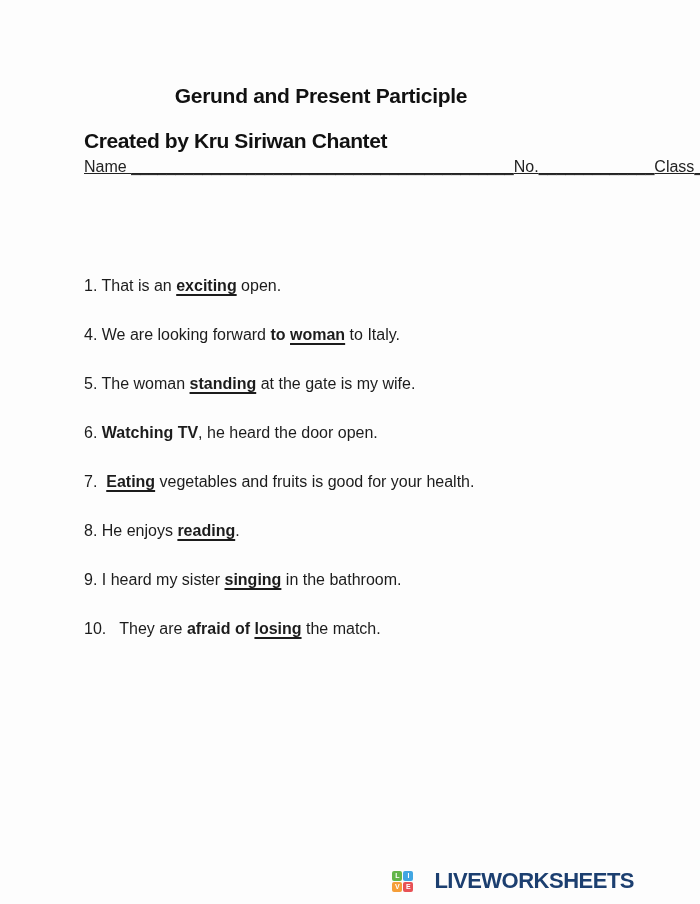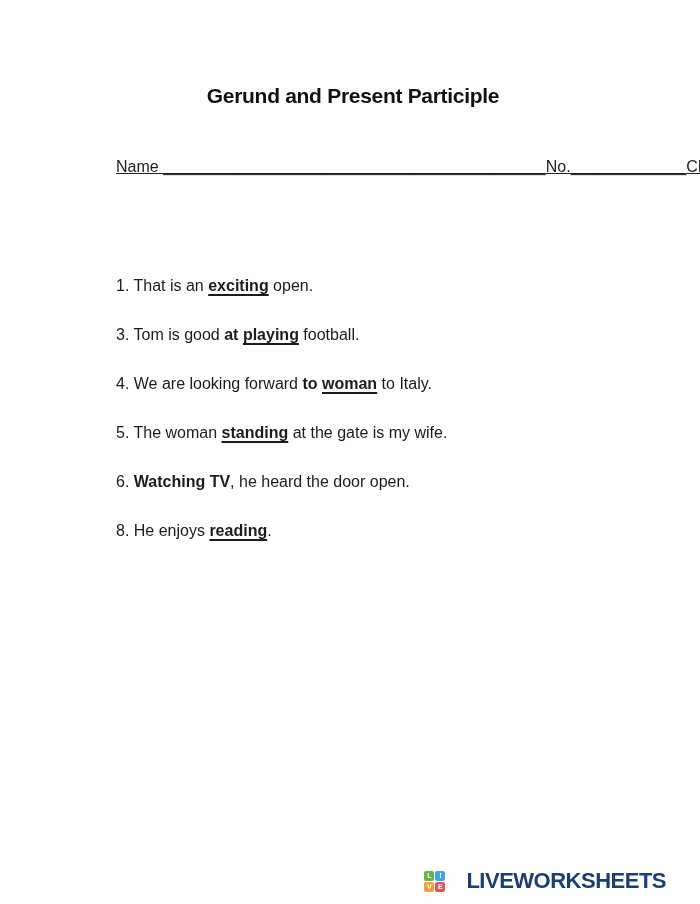--- a/index.html
+++ b/index.html
@@ -3,21 +3,21 @@
 <meta charset="utf-8">
 <style>
   html, body { margin: 0; padding: 0; }
   body {
     width: 700px; height: 904px;
     background: #fdfdfd;
     font-family: "Liberation Sans", sans-serif;
     color: #1c1c1c;
     overflow: hidden;
   }
-  .page { position: relative; width: 642px; height: 904px; margin-left: 32px; }
+  .page { position: relative; width: 642px; height: 904px; }
 
   .title {
     position: absolute; top: 84px; left: 0; right: 0;
     text-align: center;
     font-size: 21px; font-weight: bold; letter-spacing: -0.3px;
     color: #111;
   }
   .created {
     position: absolute; top: 129px; left: 84px;
     font-size: 21px; font-weight: bold; letter-spacing: -0.4px;
@@ -72,31 +72,34 @@
     color: #1c3f70;
   }
 </style>
 </head>
 <body>
 
 <div class="page">
 
   <div class="title">Gerund and Present Participle</div>
 
+  <div class="created">Created by Kru Siriwan Chantet</div>
 
   <div class="name-line"><span>Name </span><span>___________________________________________</span><span>No.</span><span>_____________</span><span>Class</span><span>____________</span></div>
 
 
   <div class="sentences">
       <p class="sentence"><span>1. That is an </span><span class="b u">exciting</span><span> open.</span></p>
-      <p class="sentence"><span>3. Tom is good </span><span class="b">at </span><span class="b u">playing</span><span> football.</span></p>
       <p class="sentence"><span>4. We are looking forward </span><span class="b">to </span><span class="b u">woman</span><span> to Italy.</span></p>
       <p class="sentence"><span>5. The woman </span><span class="b u">standing</span><span> at the gate is my wife.</span></p>
       <p class="sentence"><span>6. </span><span class="b">Watching TV</span><span>, he heard the door open.</span></p>
+      <p class="sentence"><span>7.  </span><span class="b u">Eating</span><span> vegetables and fruits is good for your health.</span></p>
       <p class="sentence"><span>8. He enjoys </span><span class="b u">reading</span><span>.</span></p>
+      <p class="sentence"><span>9. I heard my sister </span><span class="b u">singing</span><span> in the bathroom.</span></p>
+      <p class="sentence"><span>10.   They are </span><span class="b">afraid of </span><span class="b u">losing</span><span> the match.</span></p>
     </div>
 
   <div class="brand">
     <span class="brand-icon">
         <div class="cell" style="background: rgb(98, 181, 74);">L</div>
         <div class="cell" style="background: rgb(65, 166, 226);">I</div>
         <div class="cell" style="background: rgb(245, 158, 56);">V</div>
         <div class="cell" style="background: rgb(232, 82, 86);">E</div>
       </span>
     <span class="brand-text" style="color: rgb(28, 63, 112);">LIVEWORKSHEETS</span>

